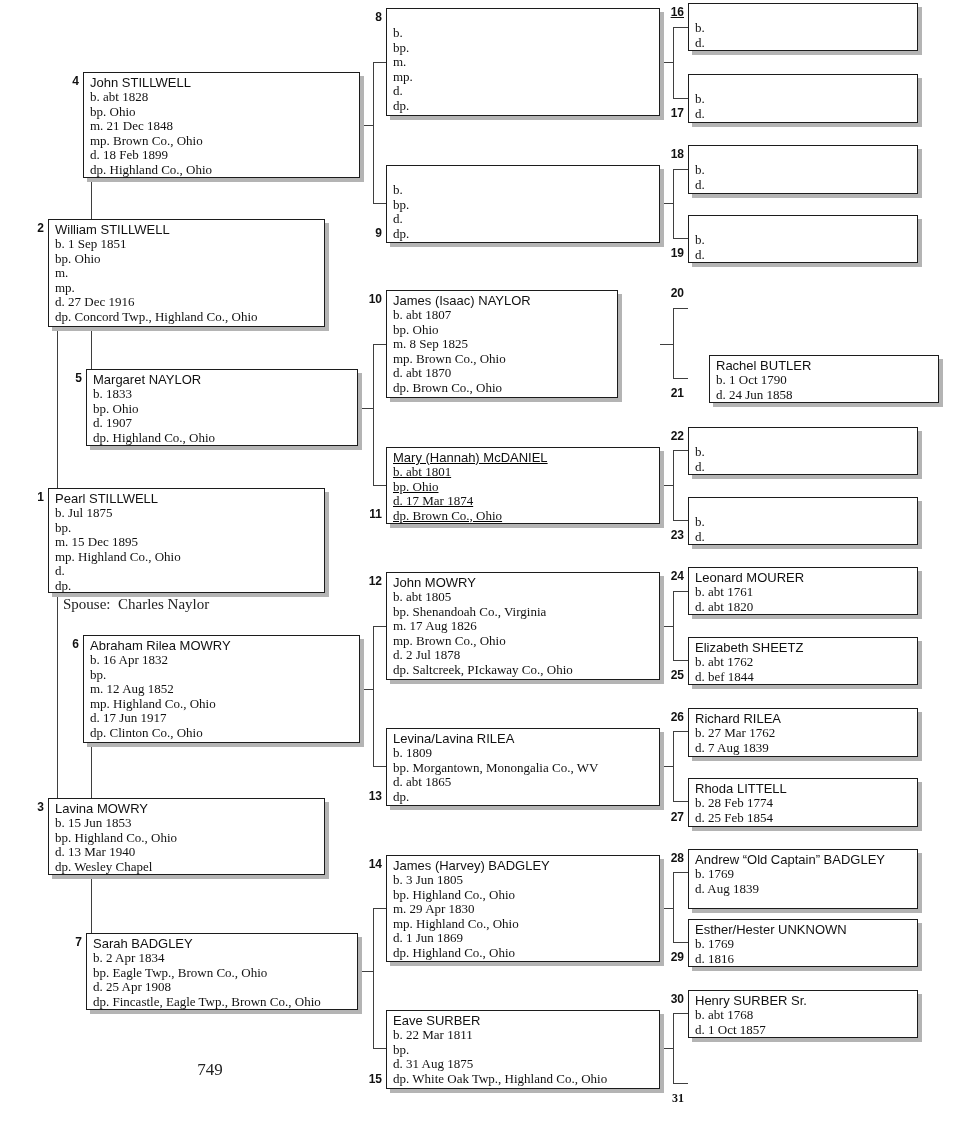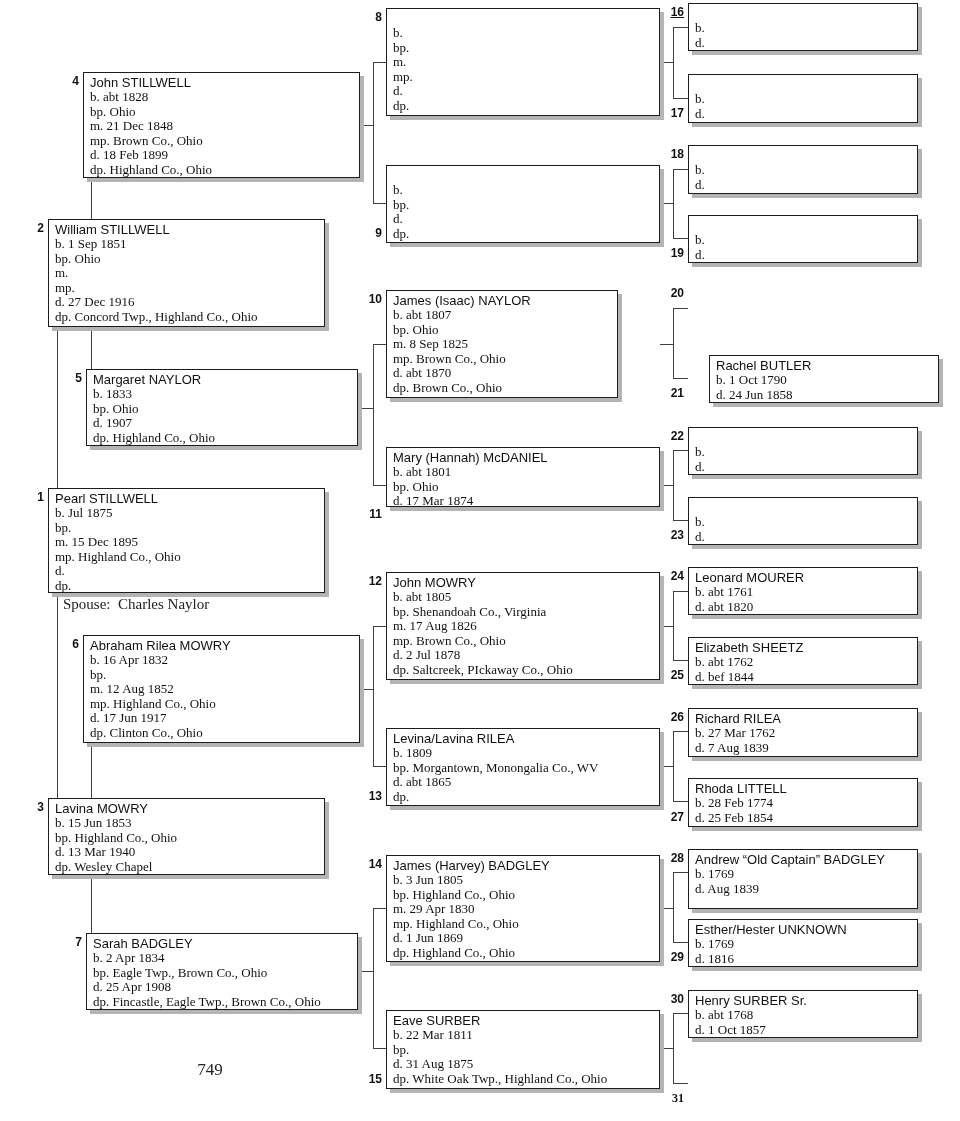--- a/index.html
+++ b/index.html
@@ -184,21 +184,21 @@
     <div class="pbox" style="left: 386px; top: 290px; width: 232px; height: 108px;">
       <div class="pname">James (Isaac) NAYLOR</div>
       <div class="pdetail">b. abt 1807</div>
       <div class="pdetail">bp. Ohio</div>
       <div class="pdetail">m. 8 Sep 1825</div>
       <div class="pdetail">mp. Brown Co., Ohio</div>
       <div class="pdetail">d. abt 1870</div>
       <div class="pdetail">dp. Brown Co., Ohio</div>
     </div>
     <div class="pnum" style="left: 356px; top: 507px;">11</div>
-    <div class="pbox" style="left: 386px; top: 447px; width: 274px; height: 60px;">
+    <div class="pbox" style="left: 386px; top: 447px; width: 274px; height: 77px; text-decoration: underline;">
       <div class="pname">Mary (Hannah) McDANIEL</div>
       <div class="pdetail">b. abt 1801</div>
       <div class="pdetail">bp. Ohio</div>
       <div class="pdetail">d. 17 Mar 1874</div>
       <div class="pdetail">dp. Brown Co., Ohio</div>
     </div>
     <div class="pnum" style="left: 356px; top: 574px;">12</div>
     <div class="pbox" style="left: 386px; top: 572px; width: 274px; height: 108px;">
       <div class="pname">John MOWRY</div>
       <div class="pdetail">b. abt 1805</div>

